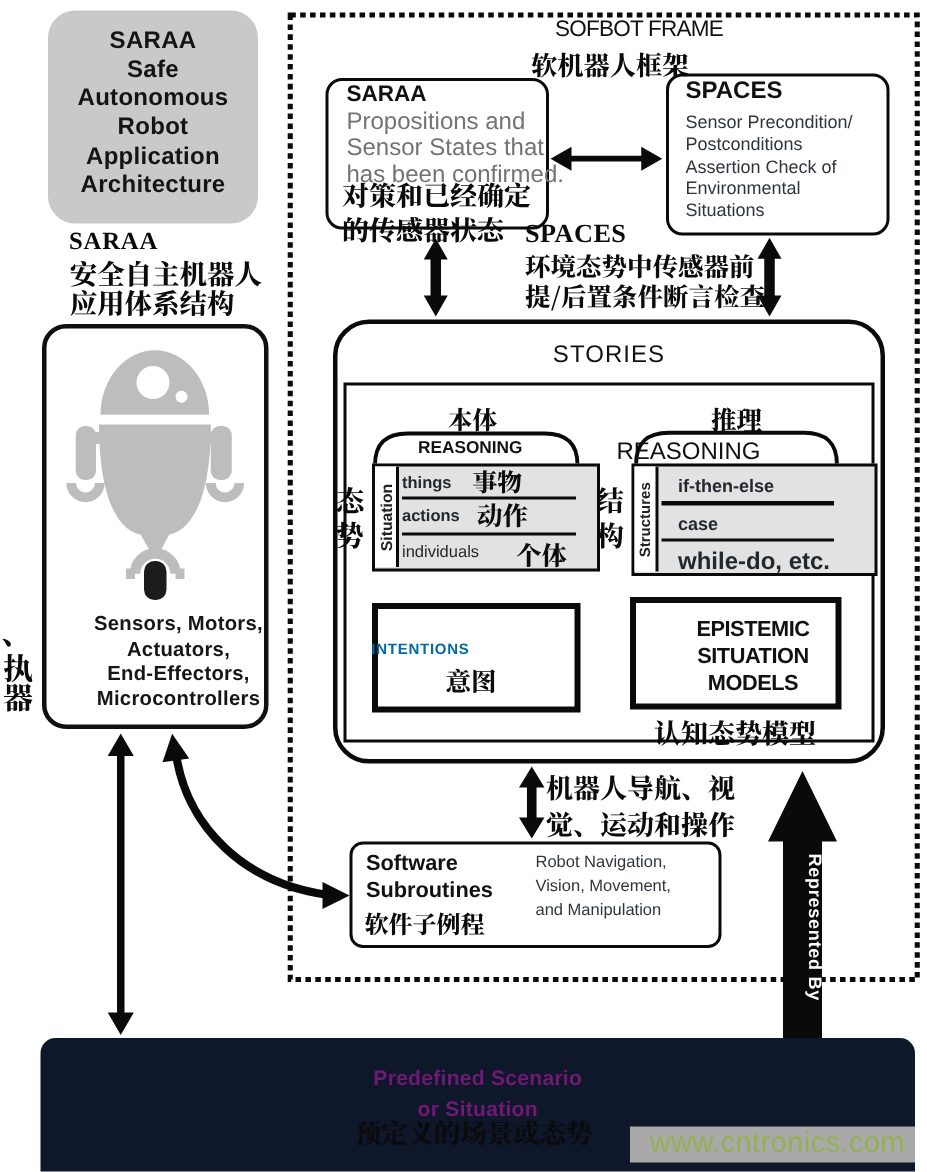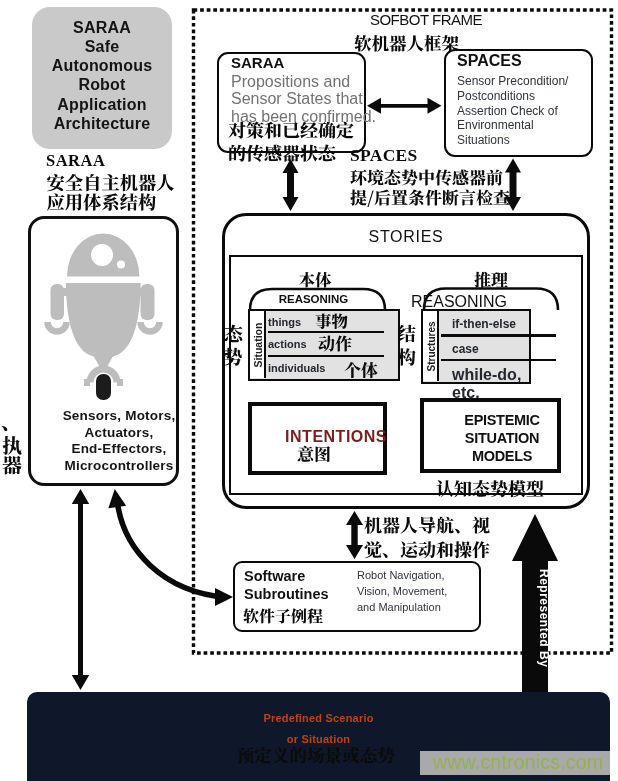--- a/index.html
+++ b/index.html
@@ -36,52 +36,52 @@
 
 <div class="abs" style="left:248px;top:309px;width:152px;height:72px;border:2.5px solid #0a0a0a;background:#e2e2e2">
   <div class="abs" style="left:0;top:0;width:16px;height:67px;background:#fff;border-right:2px solid #0a0a0a"></div>
   <div class="abs" style="left:0;top:0;width:16px;height:67px;display:flex;align-items:center;justify-content:center">
       <span style="transform:rotate(-90deg);font-weight:bold;font-size:10.5px;white-space:nowrap;color:#222">Situation</span>
     </div>
   <div class="abs" style="left:18px;top:19.5px;width:116px;height:2.6px;background:#0a0a0a"></div>
   <div class="abs" style="left:18px;top:43.5px;width:116px;height:2.6px;background:#0a0a0a"></div>
   <div class="abs" style="left:18px;top:5px;font-weight:bold;font-size:11px;color:#23272e">things</div>
   <div class="abs" style="left:18px;top:26.5px;font-weight:bold;font-size:11px;color:#23272e">actions</div>
-  <div class="abs" style="left:18px;top:50.5px;font-weight:bold;font-size:11px;color:#23272e">individuals</div>
+  <div class="abs" style="left:18px;top:50.5px;font-weight:normal;font-size:11px;color:#23272e">individuals</div>
 </div>
 
 <div class="abs" style="left:411px;top:292.5px;width:138px;text-align:left;font-weight:normal;font-size:16px;color:#111">REASONING</div>
 
-<div class="abs" style="left:421px;top:309px;width:110px;height:75px;border:2.5px solid #0a0a0a;background:#e2e2e2">
+<div class="abs" style="left:421px;top:309px;width:164px;height:75px;border:2.5px solid #0a0a0a;background:#e2e2e2">
   <div class="abs" style="left:0;top:0;width:16px;height:70px;background:#fff;border-right:2px solid #0a0a0a"></div>
   <div class="abs" style="left:0;top:0;width:16px;height:70px;display:flex;align-items:center;justify-content:center">
       <span style="transform:rotate(-90deg);font-weight:bold;font-size:10px;white-space:nowrap;color:#222">Structures</span>
     </div>
   <div class="abs" style="left:18px;top:23px;width:115px;height:2.6px;background:#0a0a0a"></div>
   <div class="abs" style="left:18px;top:47.5px;width:115px;height:2.6px;background:#0a0a0a"></div>
   <div class="abs" style="left:29px;top:6px;font-weight:bold;font-size:12px;color:#23272e">if-then-else</div>
   <div class="abs" style="left:29px;top:30.5px;font-weight:bold;font-size:12px;color:#23272e">case</div>
   <div class="abs" style="left:29px;top:54.5px;font-weight:bold;font-size:16px;color:#23272e">while-do, etc.</div>
 </div>
 
 <div class="abs" style="left:247.5px;top:402px;width:139.5px;height:73px;border:4px solid #0a0a0a"></div>
-<div class="abs" style="left:247.5px;top:428px;width:139.5px;text-align:right;font-weight:bold;font-size:16px;letter-spacing:0.5px;color:#7f1d1d">INTENTIONS</div>
+<div class="abs" style="left:247.5px;top:428px;width:139.5px;text-align:left;font-weight:bold;font-size:10px;letter-spacing:0.5px;color:#0369a1">INTENTIONS</div>
 
 <div class="abs" style="left:420px;top:398px;width:141px;height:75px;border:4px solid #0a0a0a"></div>
 <div class="abs" style="left:420px;top:410.5px;width:164px;text-align:center;font-weight:bold;font-size:14.5px;letter-spacing:-0.3px;line-height:18.1px;color:#111">EPISTEMIC<br>SITUATION<br>MODELS</div>
 
 <div class="abs" style="left:233px;top:561px;width:248px;height:71px;border:2.5px solid #0a0a0a;border-radius:9px"></div>
 <div class="abs" style="left:244px;top:567px;font-weight:bold;font-size:14.5px;line-height:18px;color:#111">Software<br>Subroutines</div>
 <div class="abs" style="left:357px;top:566.5px;font-size:11px;line-height:16.2px;color:#30343c">Robot Navigation,<br>Vision, Movement,<br>and Manipulation</div>
 
 <div class="abs" style="left:27px;top:692px;width:583px;height:108px;background:#0f172a;border-radius:10px;overflow:hidden">
   <div class="abs" style="left:393px;top:59px;width:190px;height:24px;background:#a9a9a9"></div>
   <div class="abs" style="left:406px;top:59px;font-size:19.5px;color:#93b154;letter-spacing:0.2px">www.cntronics.com</div>
 </div>
-<div class="abs" style="left:27px;top:708px;width:583px;text-align:center;font-weight:bold;font-size:11px;letter-spacing:0.2px;line-height:20.5px;color:#c2410c">Predefined Scenario<br>or Situation</div>
+<div class="abs" style="left:27px;top:708px;width:583px;text-align:center;font-weight:bold;font-size:14px;letter-spacing:0.2px;line-height:20.5px;color:#701a75">Predefined Scenario<br>or Situation</div>
 
 <svg width="618" height="781" viewBox="0 0 618 781" style="position:absolute;left:0;top:0;z-index:5">
     <rect x="193.5" y="10" width="418" height="643" fill="none" stroke="#0a0a0a" stroke-width="3.4" stroke-dasharray="3.7 2.9"></rect>
     <path d="M250,310 C250,295 258,289 272,289 L363,289 C377,289 385,295 385,310" fill="#fff" stroke="#0a0a0a" stroke-width="2.6"></path>
     <path d="M424,310 C424,294.5 432,288.5 446,288.5 L536,288.5 C550,288.5 558,294.5 558,310" fill="#fff" stroke="#0a0a0a" stroke-width="2.6"></path>
     <g fill="#0a0a0a">
       <polygon points="367,105.8 381,113.8 381,107.7 427.5,107.7 427.5,113.8 441.5,105.8 427.5,97.8 427.5,103.9 381,103.9 381,97.8"></polygon>
       <polygon points="290.5,159 298.5,173 294,173 294,197 298.5,197 290.5,211 282.5,197 287,197 287,173 282.5,173"></polygon>
       <polygon points="513,158.5 521,172.5 516.5,172.5 516.5,197 521,197 513,211 505,197 509.5,197 509.5,172.5 505,172.5"></polygon>
       <polygon points="354.5,511 363,525 357.7,525 357.7,545 363,545 354.5,559 346,545 351.3,545 351.3,525 346,525"></polygon>

